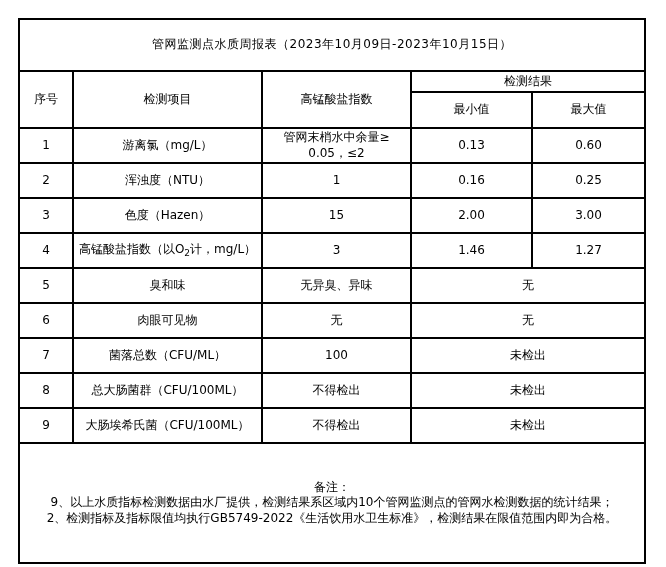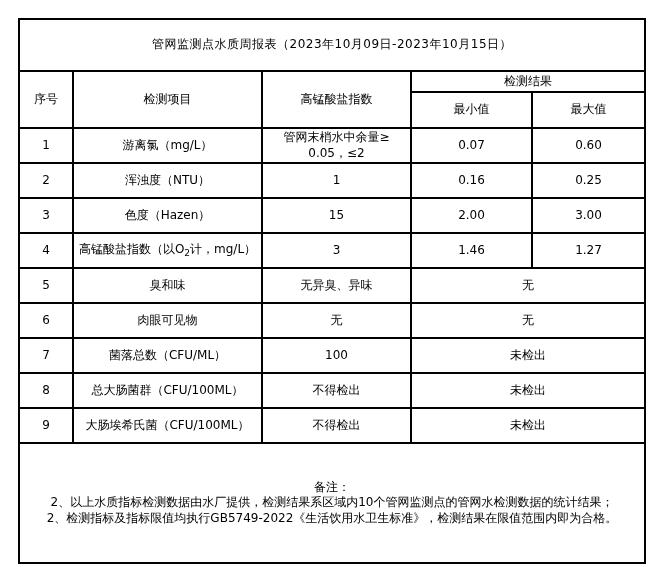--- a/index.html
+++ b/index.html
@@ -84,21 +84,21 @@
     <tr class="hdr-sub">
       <td>最小值</td>
       <td>最大值</td>
     </tr>
 
     <tr class="data-row">
       <td>1</td>
       <td>游离氯（mg/L）</td>
       <td class="standard-wrap">管网末梢水中余量≥
 0.05，≤2</td>
-      <td>0.07</td>
+      <td>0.13</td>
       <td>0.60</td>
     </tr>
 
     <tr class="data-row">
       <td>2</td>
       <td>浑浊度（NTU）</td>
       <td>1</td>
       <td>0.16</td>
       <td>0.25</td>
     </tr>
@@ -150,19 +150,19 @@
     <tr class="data-row">
       <td>9</td>
       <td>大肠埃希氏菌（CFU/100ML）</td>
       <td>不得检出</td>
       <td colspan="2">未检出</td>
     </tr>
 
     <tr>
       <td class="notes-cell" colspan="5">
         <div>备注：</div>
-        <div>2、以上水质指标检测数据由水厂提供，检测结果系区域内10个管网监测点的管网水检测数据的统计结果；</div>
+        <div>9、以上水质指标检测数据由水厂提供，检测结果系区域内10个管网监测点的管网水检测数据的统计结果；</div>
         <div>2、检测指标及指标限值均执行GB5749-2022《生活饮用水卫生标准》，检测结果在限值范围内即为合格。</div>
       </td>
     </tr>
   </tbody>
     </table>
 </div>
 
 </body></html>

